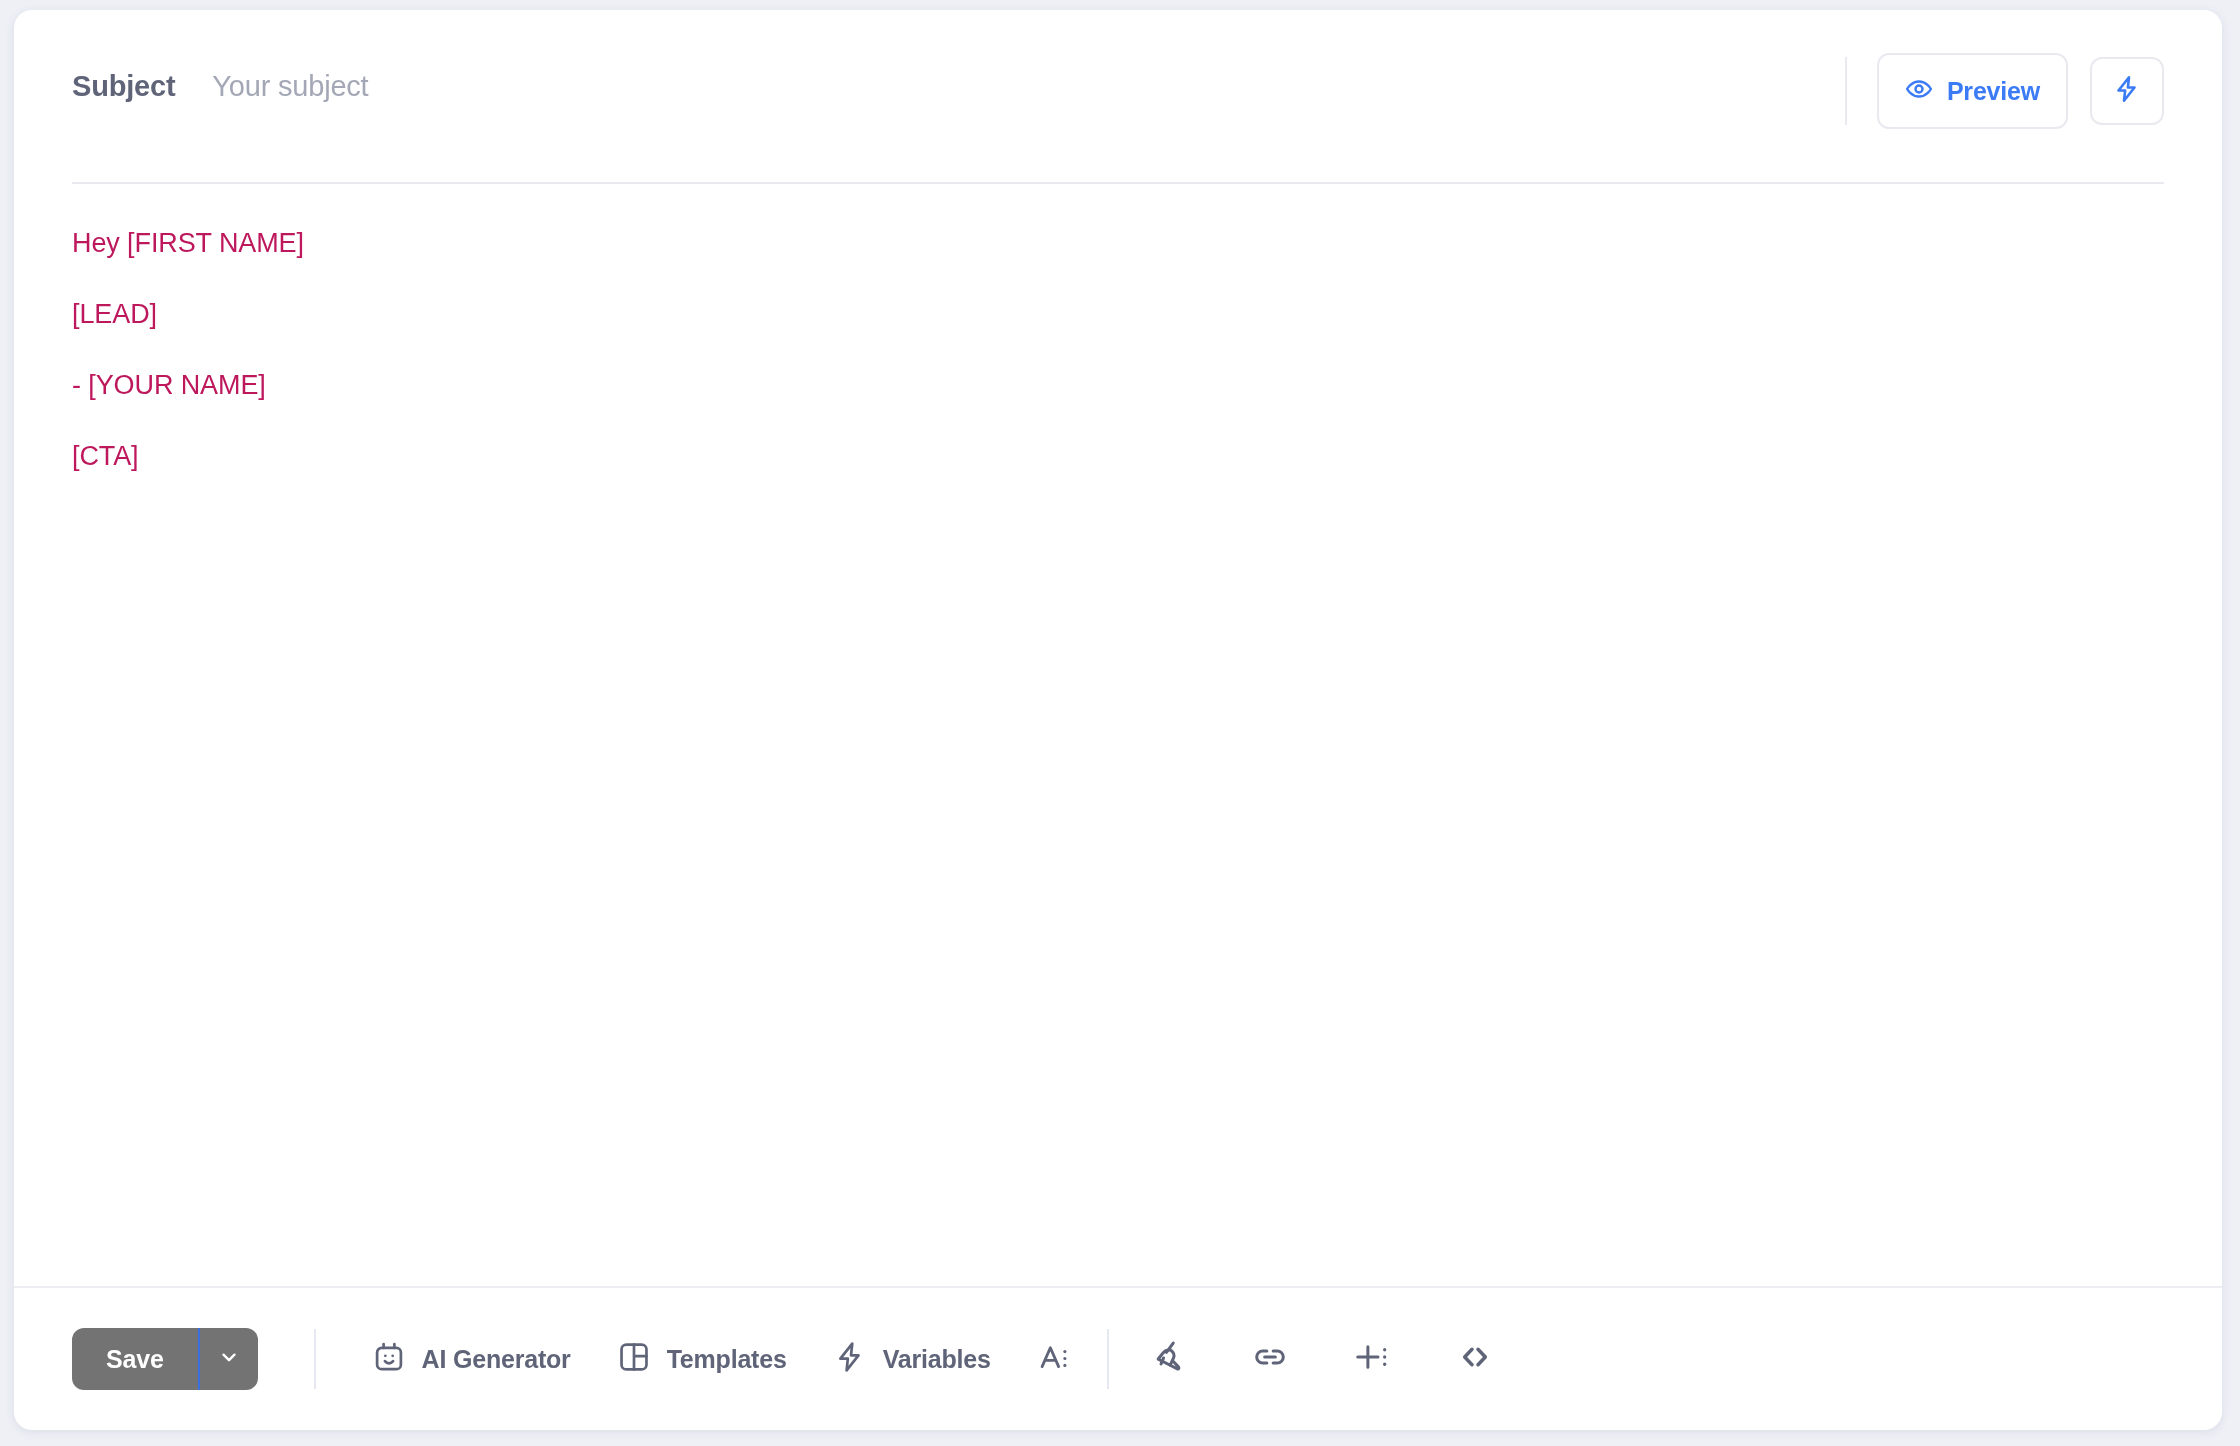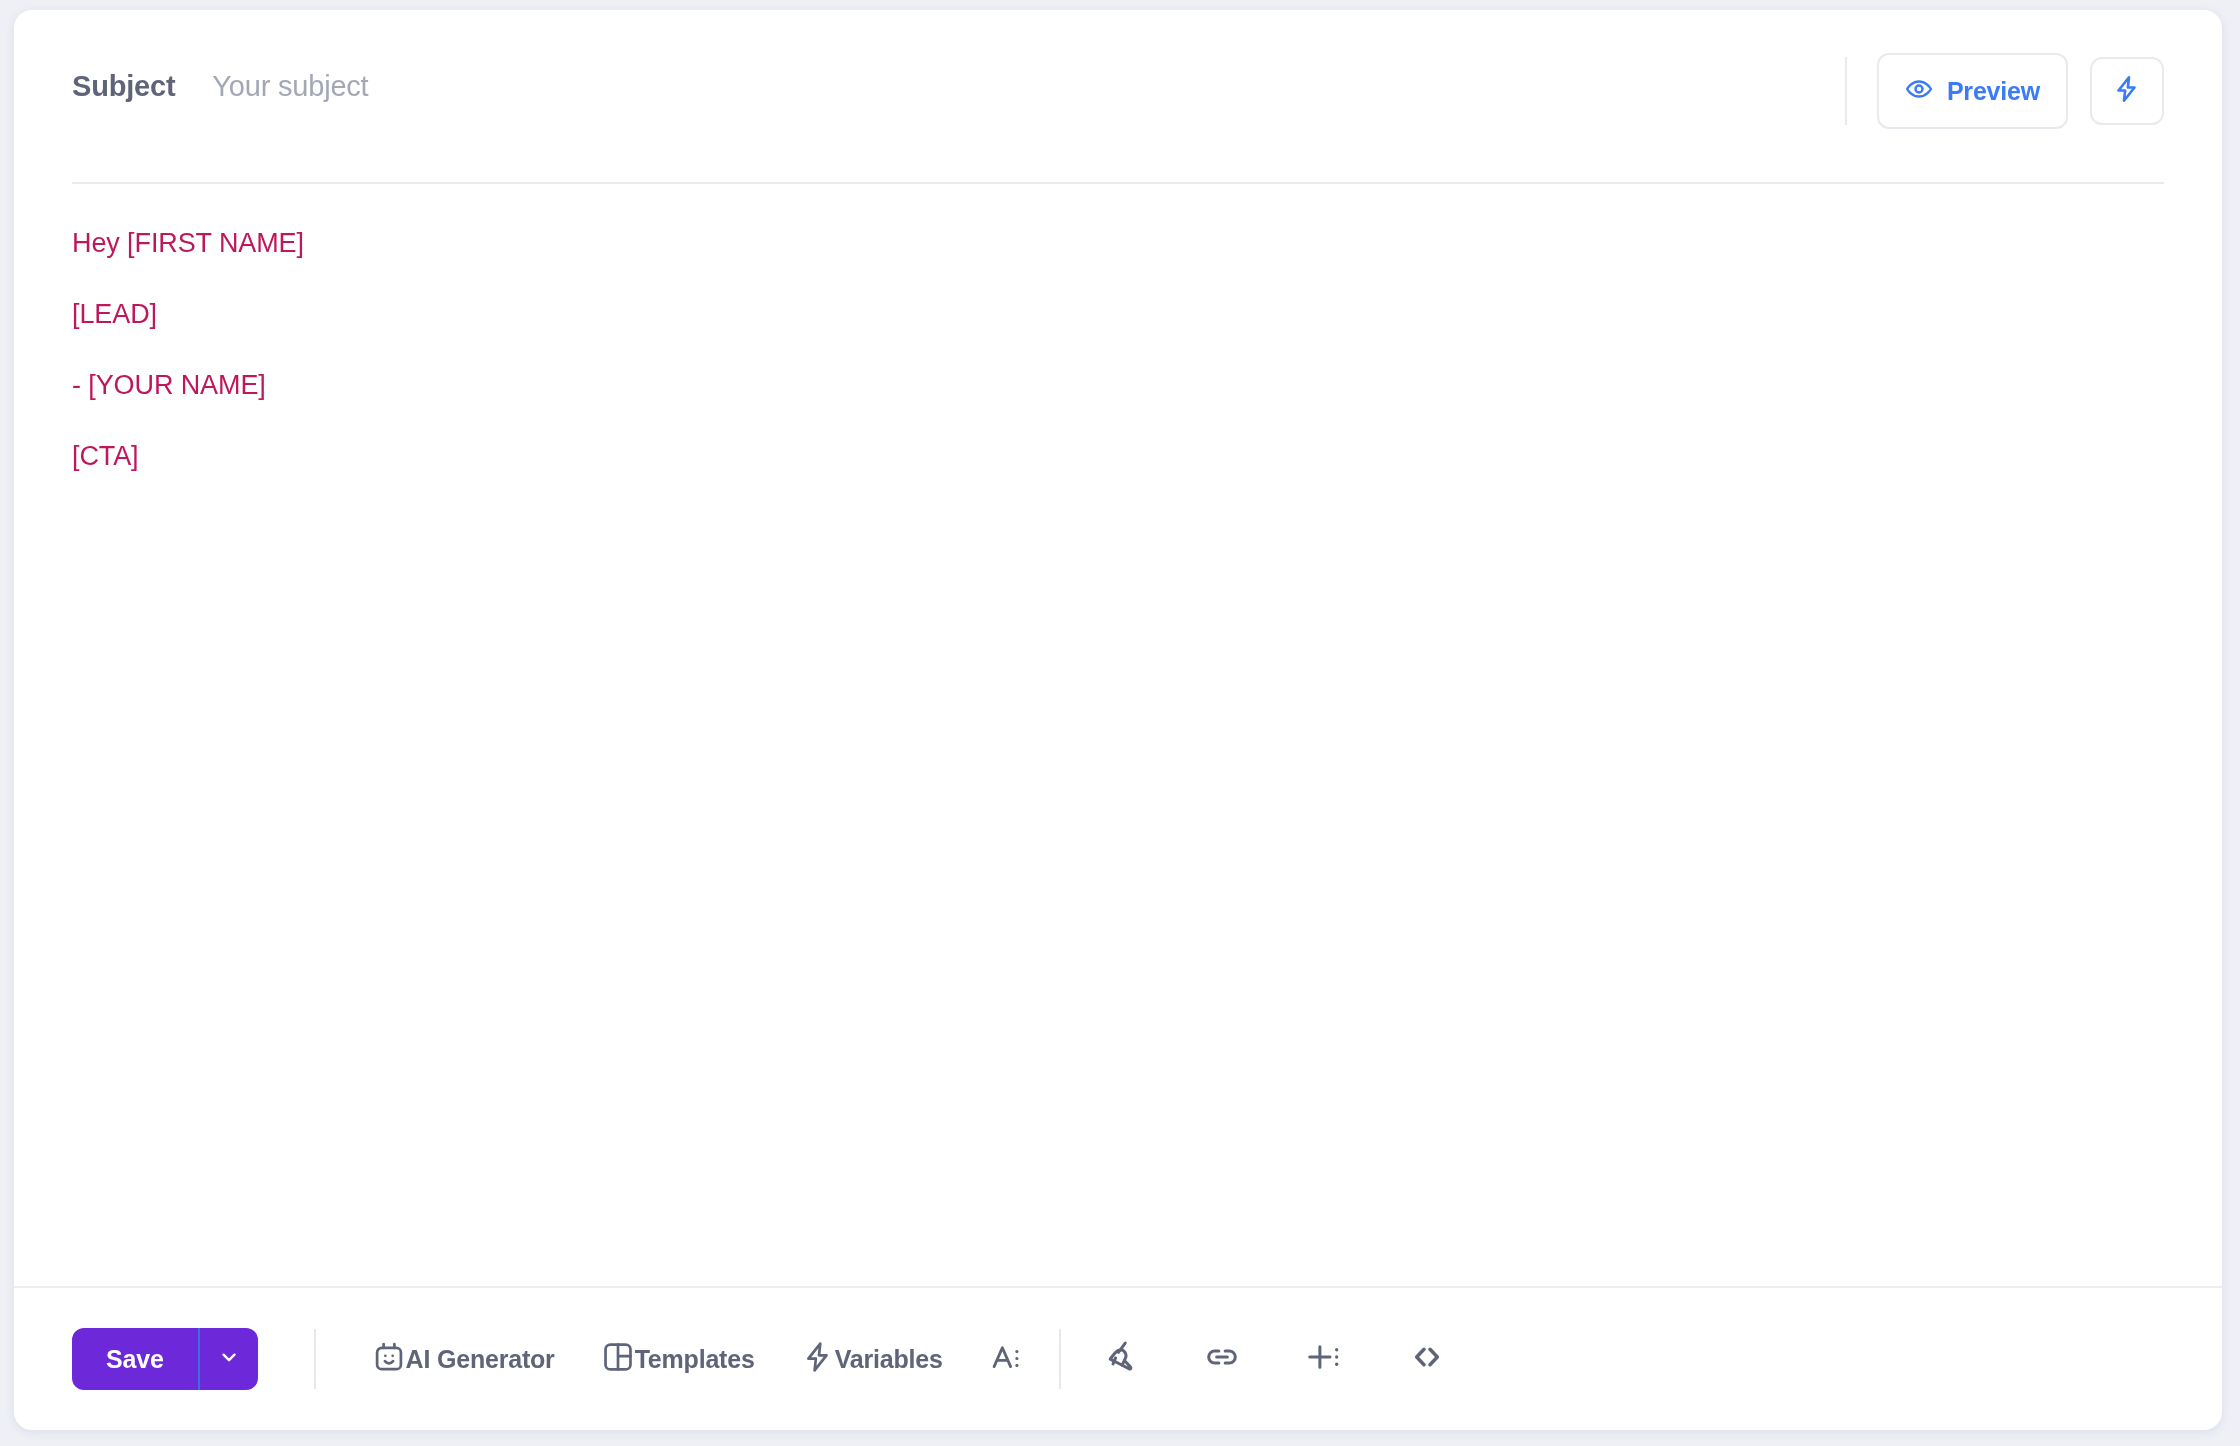--- a/index.html
+++ b/index.html
@@ -152,21 +152,21 @@
     display: flex;
     align-items: center;
   }
 
   .save-group {
     display: flex;
     align-items: stretch;
     height: 62px;
     border-radius: 12px;
     overflow: hidden;
-    background: #6d28d9;
+    background: #737373;
     cursor: pointer;
   }
   .save-main {
     display: flex;
     align-items: center;
     justify-content: center;
     padding: 0 34px;
     font-size: 25px;
     font-weight: bold;
     color: #ffffff;
@@ -185,20 +185,21 @@
   .tool-sep {
     width: 2px;
     height: 60px;
     background: #e6e8f1;
     flex: 0 0 auto;
   }
 
   .tool-item {
     display: flex;
     align-items: center;
+    gap: 16px;
     cursor: pointer;
     white-space: nowrap;
   }
   .tool-label {
     font-size: 25px;
     font-weight: bold;
     color: #5f6478;
     letter-spacing: -0.2px;
   }
   .icon-btn {

